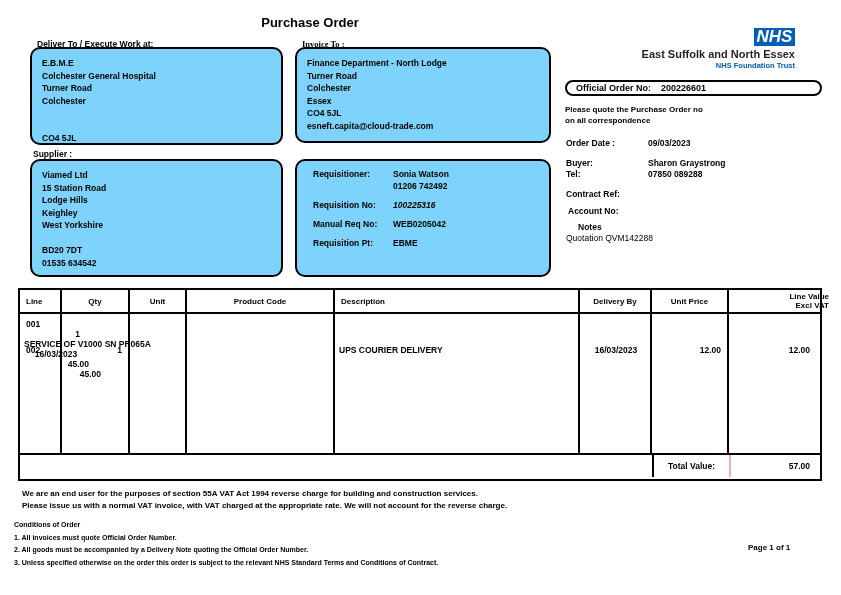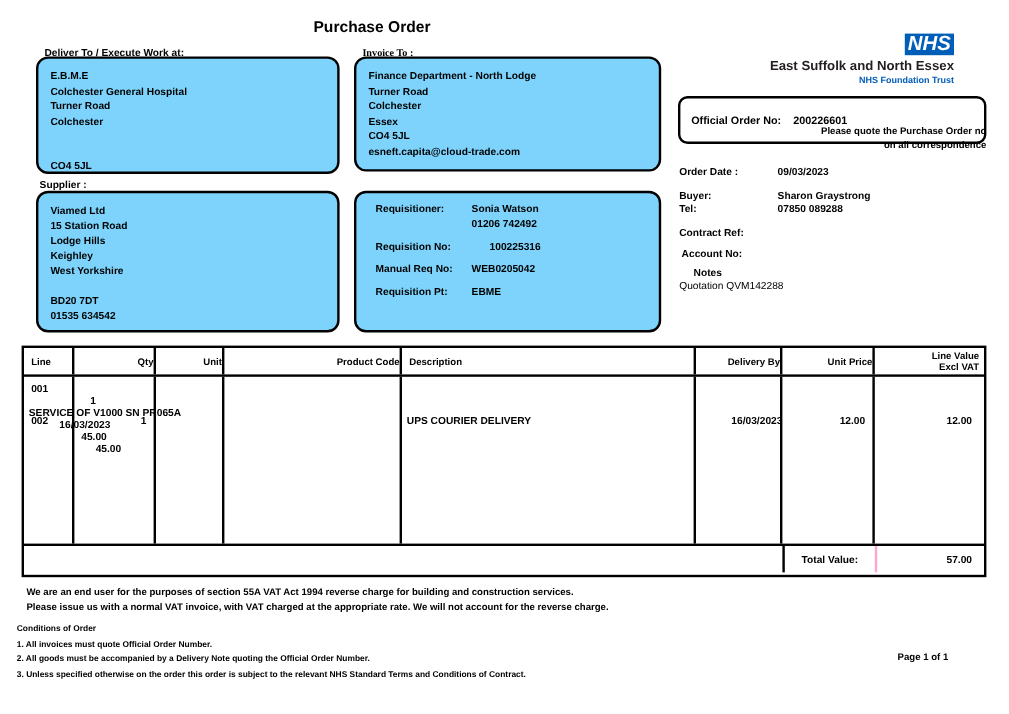--- a/index.html
+++ b/index.html
@@ -19,54 +19,54 @@
   .req-label { position:absolute; left:16px; font-weight:bold; }
   .req-value { position:absolute; left:96px; font-weight:bold; }
 
   
   .nhs-logo { position:absolute; right:46px; top:28px; text-align:right; }
   .nhs-box { display:inline-block; width:41px; height:18px; background:#005EB8; color:#fff;
              font-style:italic; font-weight:bold; font-size:17px; text-align:center; line-height:18px; }
   .nhs-trust-name { font-size:11px; font-weight:bold; color:#231f20; margin-top:2px; }
   .nhs-trust-type { font-size:7.5px; font-weight:bold; color:#005EB8; margin-top:1px; }
 
-  .order-no-box { position:absolute; left:565px; top:80px; width:257px; height:40px;
+  .order-no-box { position:absolute; left:565px; top:80px; width:257px; height:16px;
                   border:2px solid #000; border-radius:8px; display:flex; align-items:center;
                   padding-left:9px; font-size:9px; font-weight:bold; gap:10px; }
-  .quote-note { position:absolute; left:565px; top:105px; width:257px; text-align:right;
+  .quote-note { position:absolute; left:565px; top:105px; width:257px; text-align:left;
                 font-size:8px; font-weight:bold; line-height:10.5px; }
 
   .meta-label { position:absolute; left:566px; font-size:8.5px; font-weight:bold; }
   .meta-value { position:absolute; left:648px; font-size:8.5px; font-weight:bold; }
   .meta-plain { position:absolute; font-size:8.5px; }
 
   
   .po-table { position:absolute; left:18px; top:288px; width:804px; height:193px; border:2px solid #000; }
   .thead { display:flex; height:24px; border-bottom:2px solid #000; }
   .th { border-right:2px solid #000; font-size:8px; font-weight:bold; display:flex;
         flex-direction:column; justify-content:center; flex-shrink:0; }
-  .th:last-child { border-right:none; }
+  .th:last-child { border-right:none;margin-left:13px; }
   .tbody { position:relative; height:141px; border-bottom:2px solid #000; }
   .vline { position:absolute; top:0; bottom:0; width:2px; background:#000; }
   .body-row { position:absolute; left:0; width:100%; display:flex; }
   .td { font-size:8.5px; font-weight:bold; flex-shrink:0; }
   .trow-total { display:flex; height:22px; }
   .total-cell-label { width:77px; border-left:2px solid #000; font-size:8.5px; font-weight:bold;
                       display:flex; align-items:center; justify-content:center; flex-shrink:0; }
   .total-cell-value { width:95px; border-left:2px solid #f9a8d4; font-size:8.5px; font-weight:bold;
                       display:flex; align-items:center; justify-content:flex-end; padding-right:14px; flex-shrink:0; }
 
   .vat-notice { position:absolute; left:22px; top:488px; font-size:8px; font-weight:bold; line-height:11.5px; }
   .conditions { position:absolute; left:14px; top:519px; font-size:7px; font-weight:bold; line-height:12.5px; }
   .page-num { position:absolute; left:748px; top:543px; font-size:8px; font-weight:bold; }
 
   
   .c1{width:42px;} .c2{width:68px;} .c3{width:57px;} .c4{width:148px;}
   .c5{width:245px;} .c6{width:72px;} .c7{width:77px;} .c8{width:95px;}
-  .al{text-align:left; padding-left:6px;} .ac{text-align:right;}
+  .al{text-align:left; padding-left:6px;} .ac{text-align:center;}
   .ar{text-align:right; padding-right:8px;}
 </style>
 </head>
 <body>
 
 <div class="page">
 
   <div class="title">Purchase Order</div>
 
   <div class="box-label" style="left:37px; top:39px;">Deliver To / Execute Work at:</div>
@@ -105,21 +105,21 @@
   <div class="rbox" style="left:295px; top:159px; width:256px; height:118px;">
     <div class="req-row" style="top:8px;">
       <span class="req-label">Requisitioner:</span>
       <span class="req-value">Sonia Watson</span>
     </div>
     <div class="req-row" style="top:20px;">
       <span class="req-value">01206 742492</span>
     </div>
     <div class="req-row" style="top:39px;">
       <span class="req-label">Requisition No:</span>
-      <span class="req-value" style="left:111px;">100225316</span>
+      <span class="req-value" style="left:96px;font-style:italic;">100225316</span>
     </div>
     <div class="req-row" style="top:58px;">
       <span class="req-label">Manual Req No:</span>
       <span class="req-value">WEB0205042</span>
     </div>
     <div class="req-row" style="top:77px;">
       <span class="req-label">Requisition Pt:</span>
       <span class="req-value">EBME</span>
     </div>
   </div>

